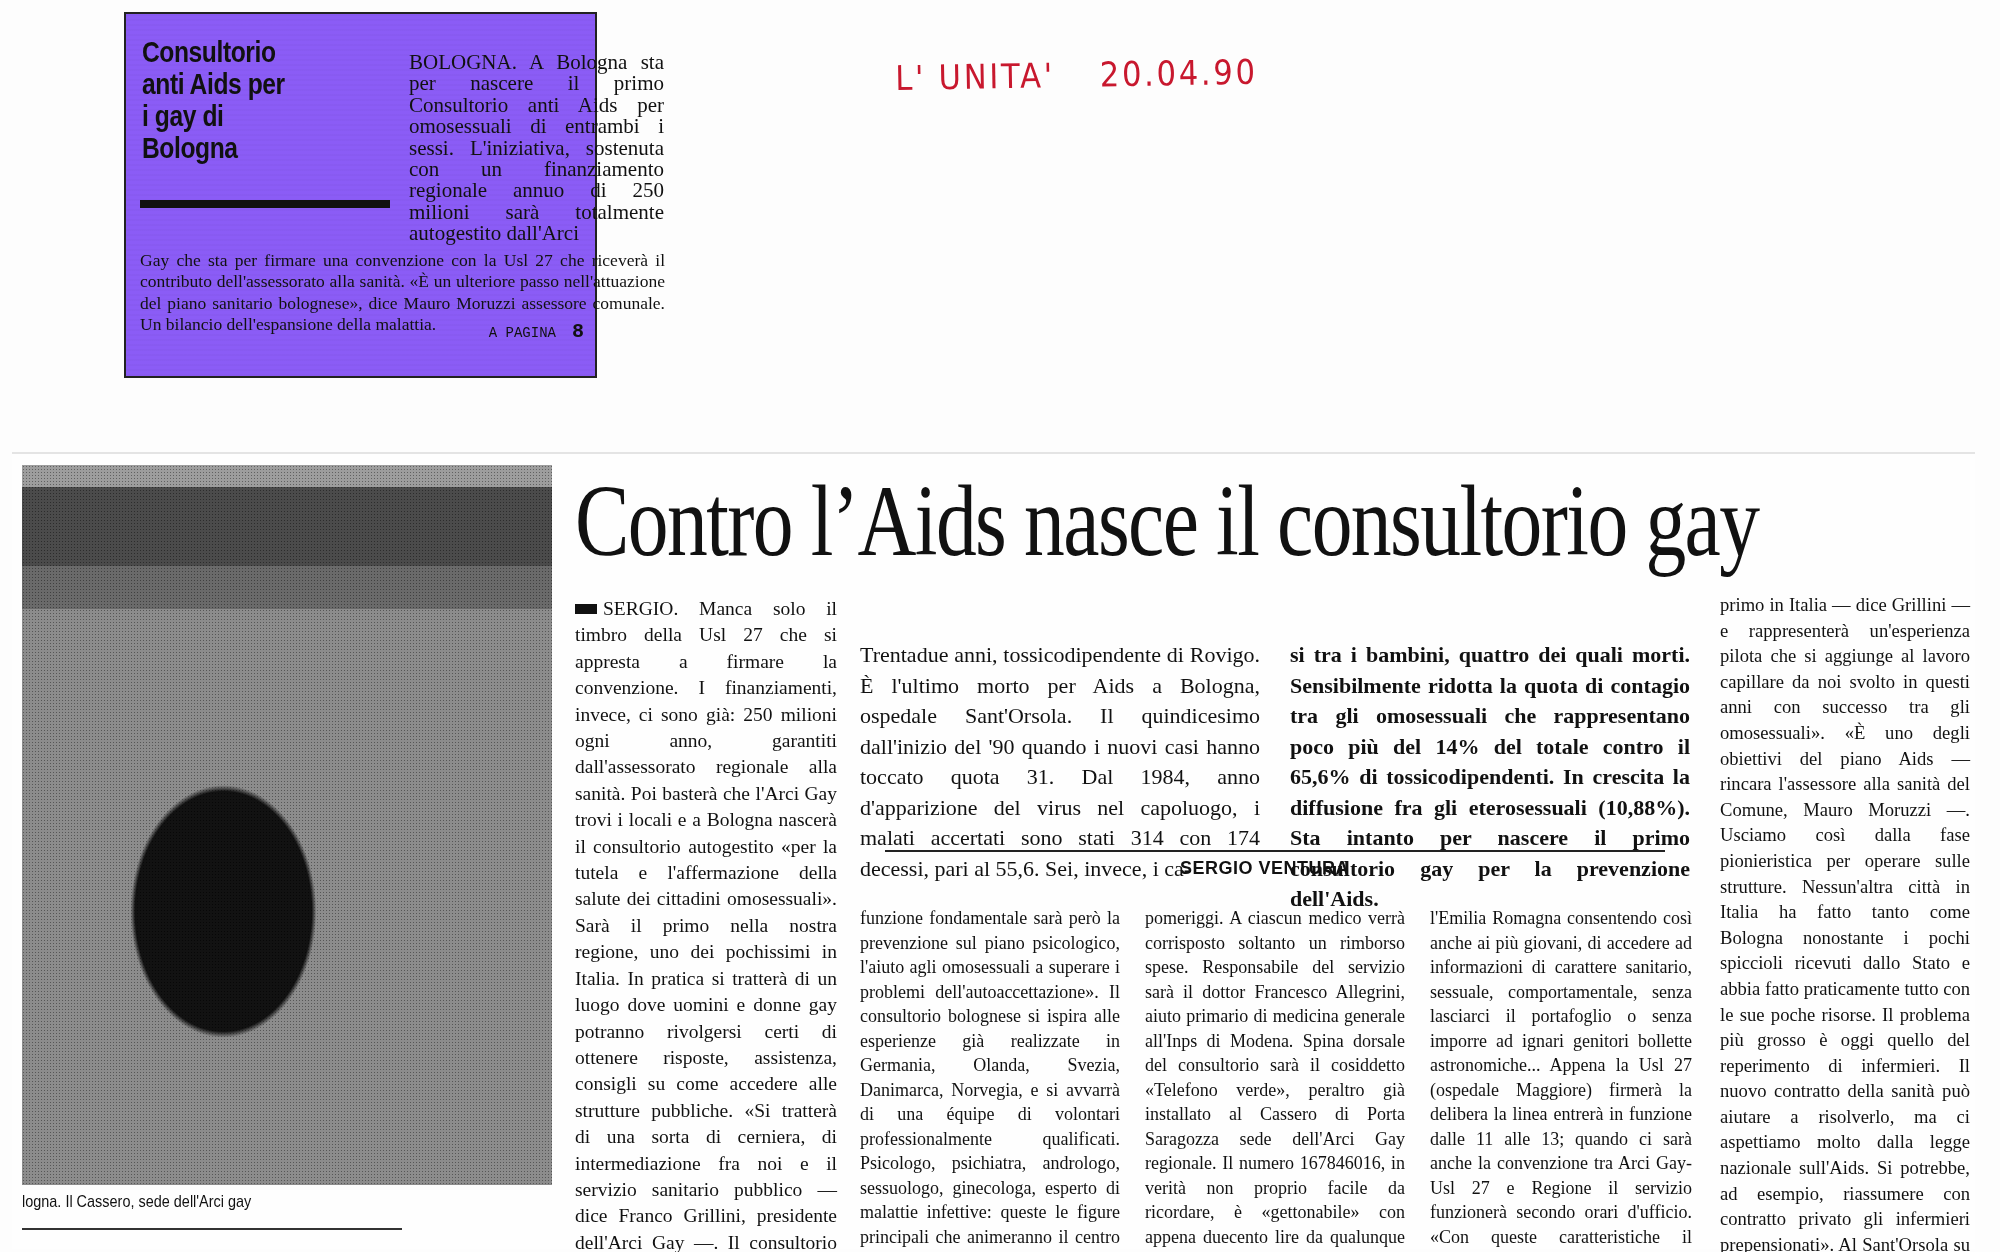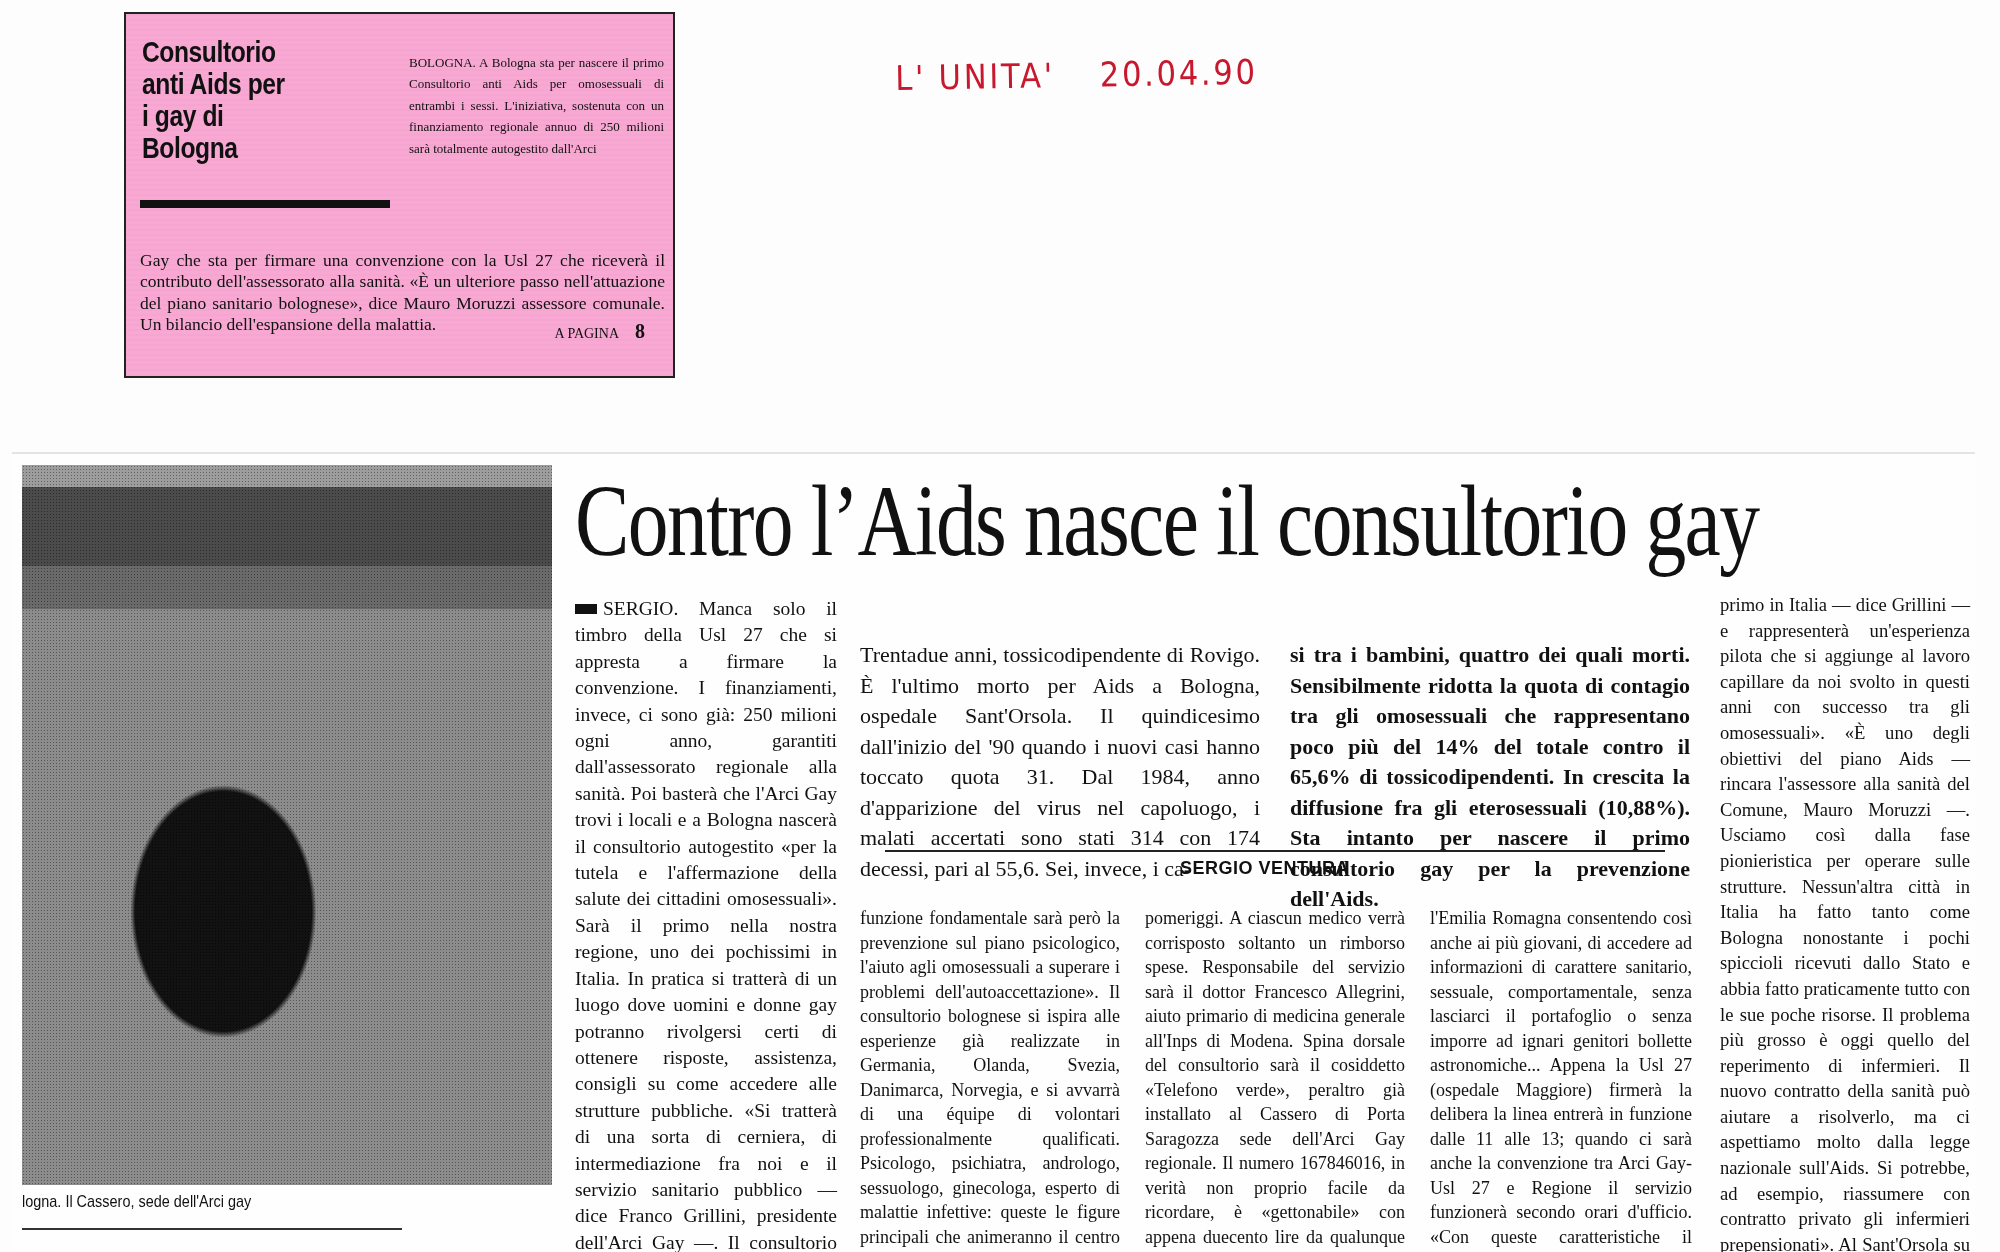--- a/index.html
+++ b/index.html
@@ -1,25 +1,25 @@
 <!DOCTYPE html>
 <html><head>
 <meta charset="utf-8">
 <style>
   html,body{margin:0;padding:0;}
   body{width:2000px;height:1252px;background:#fdfdfd;position:relative;overflow:hidden;font-family:"Liberation Serif","DejaVu Serif",serif;color:#111;}
   .abs{position:absolute;}
   
-  #topbox{left:124px;top:12px;width:551px;height:366px;border:2px solid #222;background:#f9a8d4;box-sizing:border-box;}
+  #topbox{left:124px;top:12px;width:473px;height:366px;border:2px solid #222;background:#8b5cf6;box-sizing:border-box;}
   #topbox .ghost{position:absolute;inset:0;background:repeating-linear-gradient(0deg,rgba(0,0,0,0.02) 0 2px,transparent 2px 5px);}
   #tb-title{left:16px;top:22px;width:180px;font-family:"Liberation Sans","DejaVu Sans",sans-serif;font-weight:bold;font-size:30px;line-height:32px;letter-spacing:-0.5px;transform:scaleX(0.82);transform-origin:left top;}
   #tb-rule{left:14px;top:186px;width:250px;height:8px;background:#111;}
-  #tb-col{left:283px;top:38px;width:255px;font-size:13px;line-height:21.4px;text-align:justify;}
+  #tb-col{left:283px;top:38px;width:255px;font-size:21px;line-height:21.4px;text-align:justify;}
   #tb-full{left:14px;top:200px;width:525px;font-size:17.5px;line-height:21.4px;text-align:justify;margin-top:36px;}
-  #tb-page{right:28px;top:306px;font-family:Liberation Serif, serif;font-size:14px;}
+  #tb-page{right:11px;top:306px;font-family:Liberation Mono, monospace;font-size:14px;}
   #tb-page b{font-size:20px;margin-left:16px;}
   
   #annot{left:895px;top:58px;color:#c8182e;font-family:"DejaVu Sans",sans-serif;font-size:34px;letter-spacing:3px;transform:rotate(-1deg) scaleX(0.9);transform-origin:left top;font-weight:normal;}
   #annot span{margin-right:50px;}
   
   #clip{left:12px;top:452px;width:1963px;height:795px;background:#fefefe;border-top:2px solid #e4e4e4;}
   #photo{left:22px;top:465px;width:530px;height:720px;background:
     radial-gradient(ellipse at 38% 62%,#1c1c1c 0 19%,transparent 20%),
     linear-gradient(180deg,#9a9a9a 0 3%,#505050 3% 14%,#6c6c6c 14% 20%,#8b8b8b 20% 100%);
     filter:contrast(1.1);}

